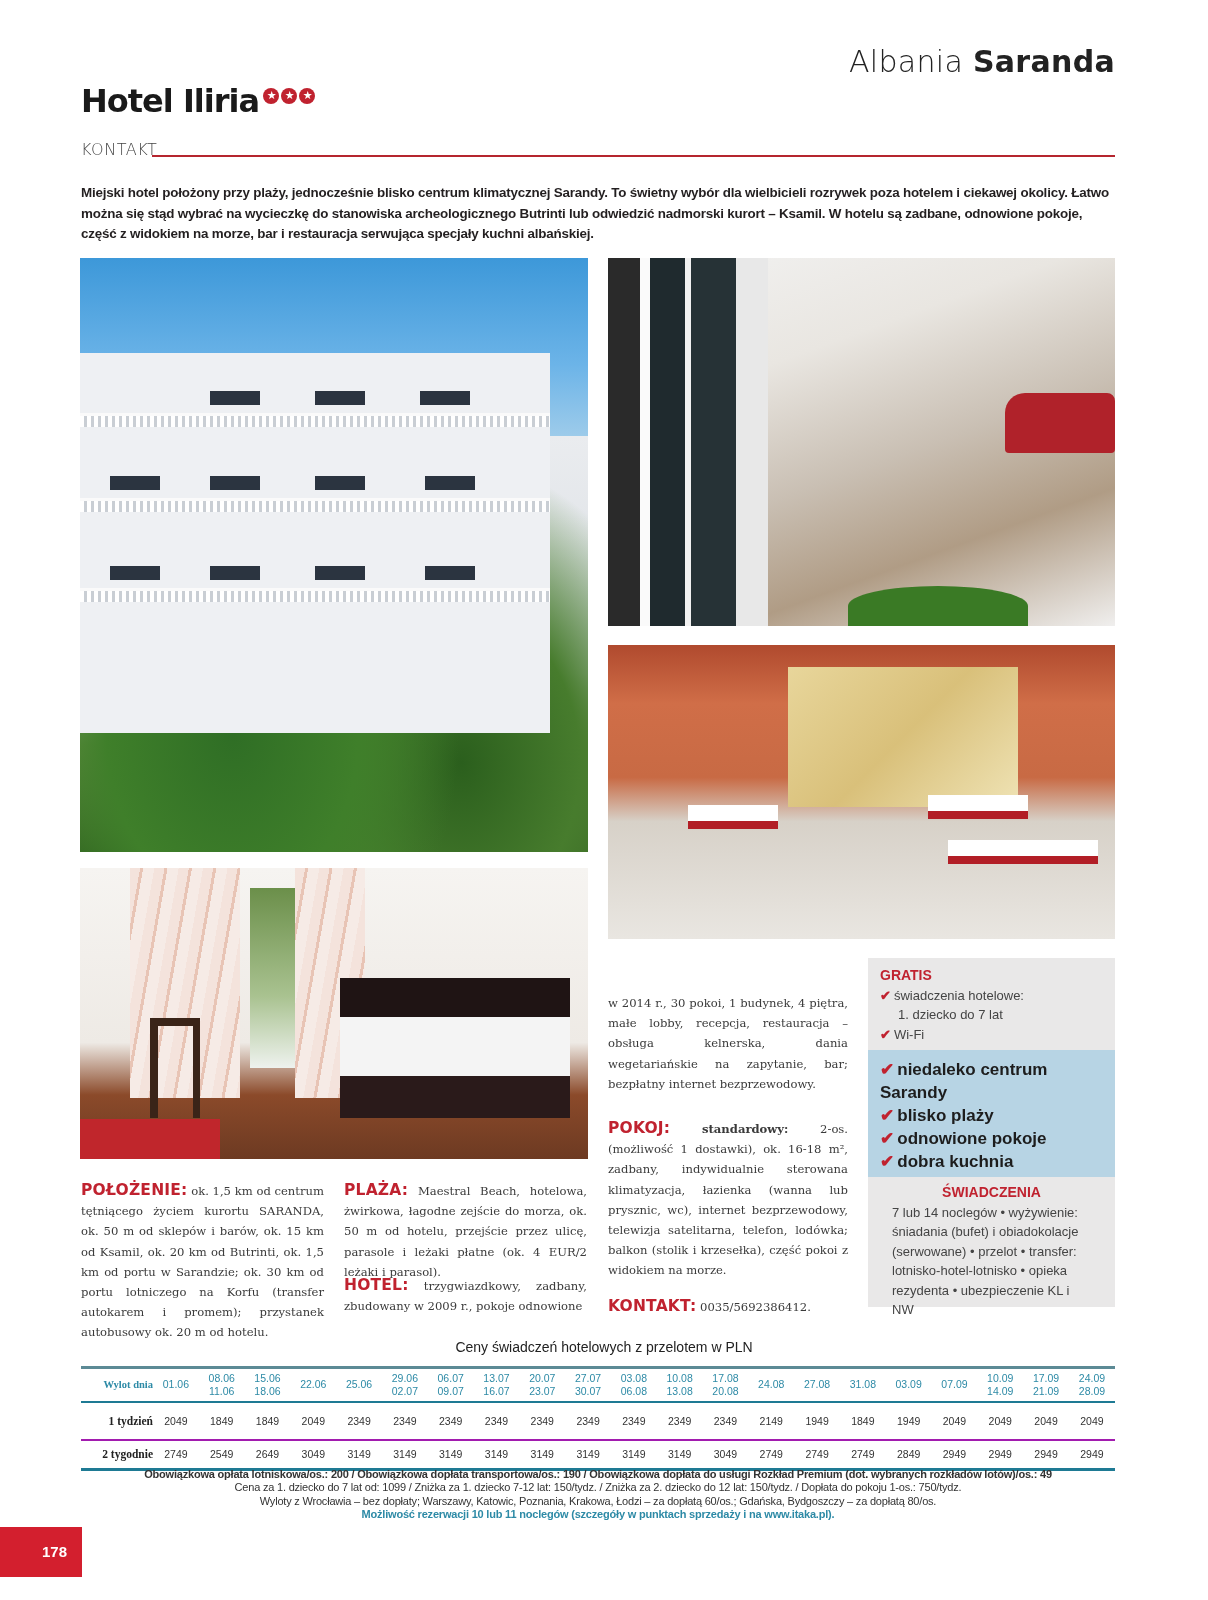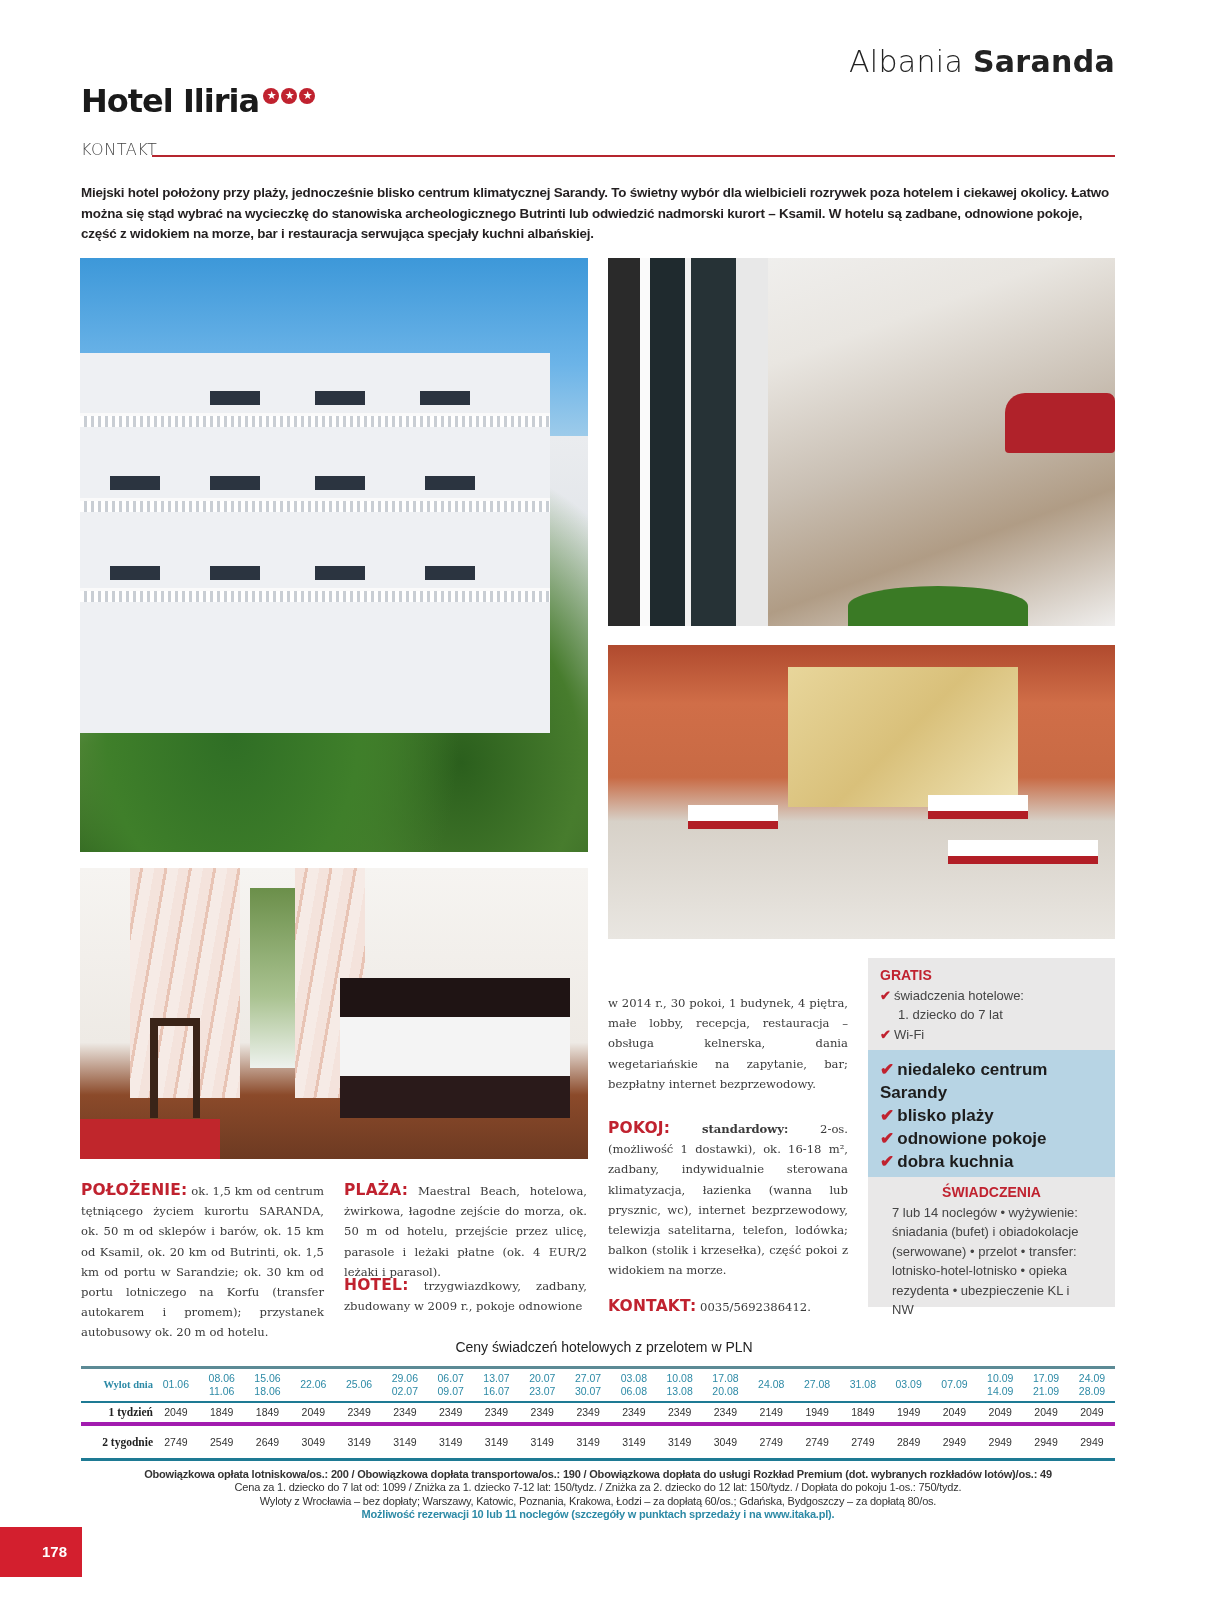--- a/index.html
+++ b/index.html
@@ -61,22 +61,22 @@
   .box-pros { position: absolute; left: 868px; top: 1050px; width: 247px; height: 127px; background: #b7d4e4; padding: 8px 12px; font-weight: bold; font-size: 17px; color: #1d1d1d; line-height: 23px; }
   .box-sw { position: absolute; left: 868px; top: 1177px; width: 247px; height: 130px; background: #e9e8e8; padding: 6px 24px; font-size: 13px; color: #444; line-height: 19.5px; }
   .box-sw .ttl { text-align: center; color: #c0222f; font-weight: bold; font-size: 14px; }
   .chk { color: #c0222f; font-weight: bold; margin-right: 3px; }
   .indent { padding-left: 18px; }
 
   .ptitle { position: absolute; left: 0; width: 1208px; text-align: center; top: 1339px; font-size: 14px; color: #222; }
   .ptable { position: absolute; left: 81px; top: 1366px; width: 1034px; border-collapse: collapse; font-size: 10.5px; }
   .ptable td { text-align: center; padding: 0; color: #333; }
   .ptable tr.hdr td { color: #2d8aa6; height: 34px; line-height: 13px; border-top: 3px solid #5c8a95; border-bottom: 2px solid #1e7a94; font-size: 10.5px; }
-  .ptable tr.r1 td { height: 22px; border-bottom: 4px solid #a21caf; }
-  .ptable tr.r2 td { height: 36px; border-bottom: 3px solid #1e7a94; }
+  .ptable tr.r1 td { height: 38px; border-bottom: 2px solid #a21caf; }
+  .ptable tr.r2 td { height: 30px; border-bottom: 3px solid #1e7a94; }
   .ptable td.lab { text-align: right; font-weight: bold; color: #222; width: 72px; font-size: 11.5px; font-family: Liberation Serif, serif; }
   .ptable tr.hdr td.lab { color: #2d8aa6; }
 
   .notes { position: absolute; left: 81px; top: 1468px; width: 1034px; font-size: 11px; line-height: 13.4px; color: #333; letter-spacing: -0.2px; text-align: center; }
   .notes .link { color: #2d8aa6; font-weight: bold; }
 
   .pageno { position: absolute; left: 0; top: 1527px; width: 82px; height: 50px; background: #d31f2e; color: #fff; font-weight: bold; font-size: 15px; text-align: right; padding-right: 15px; line-height: 50px; }
 </style>
 </head>
 <body>

